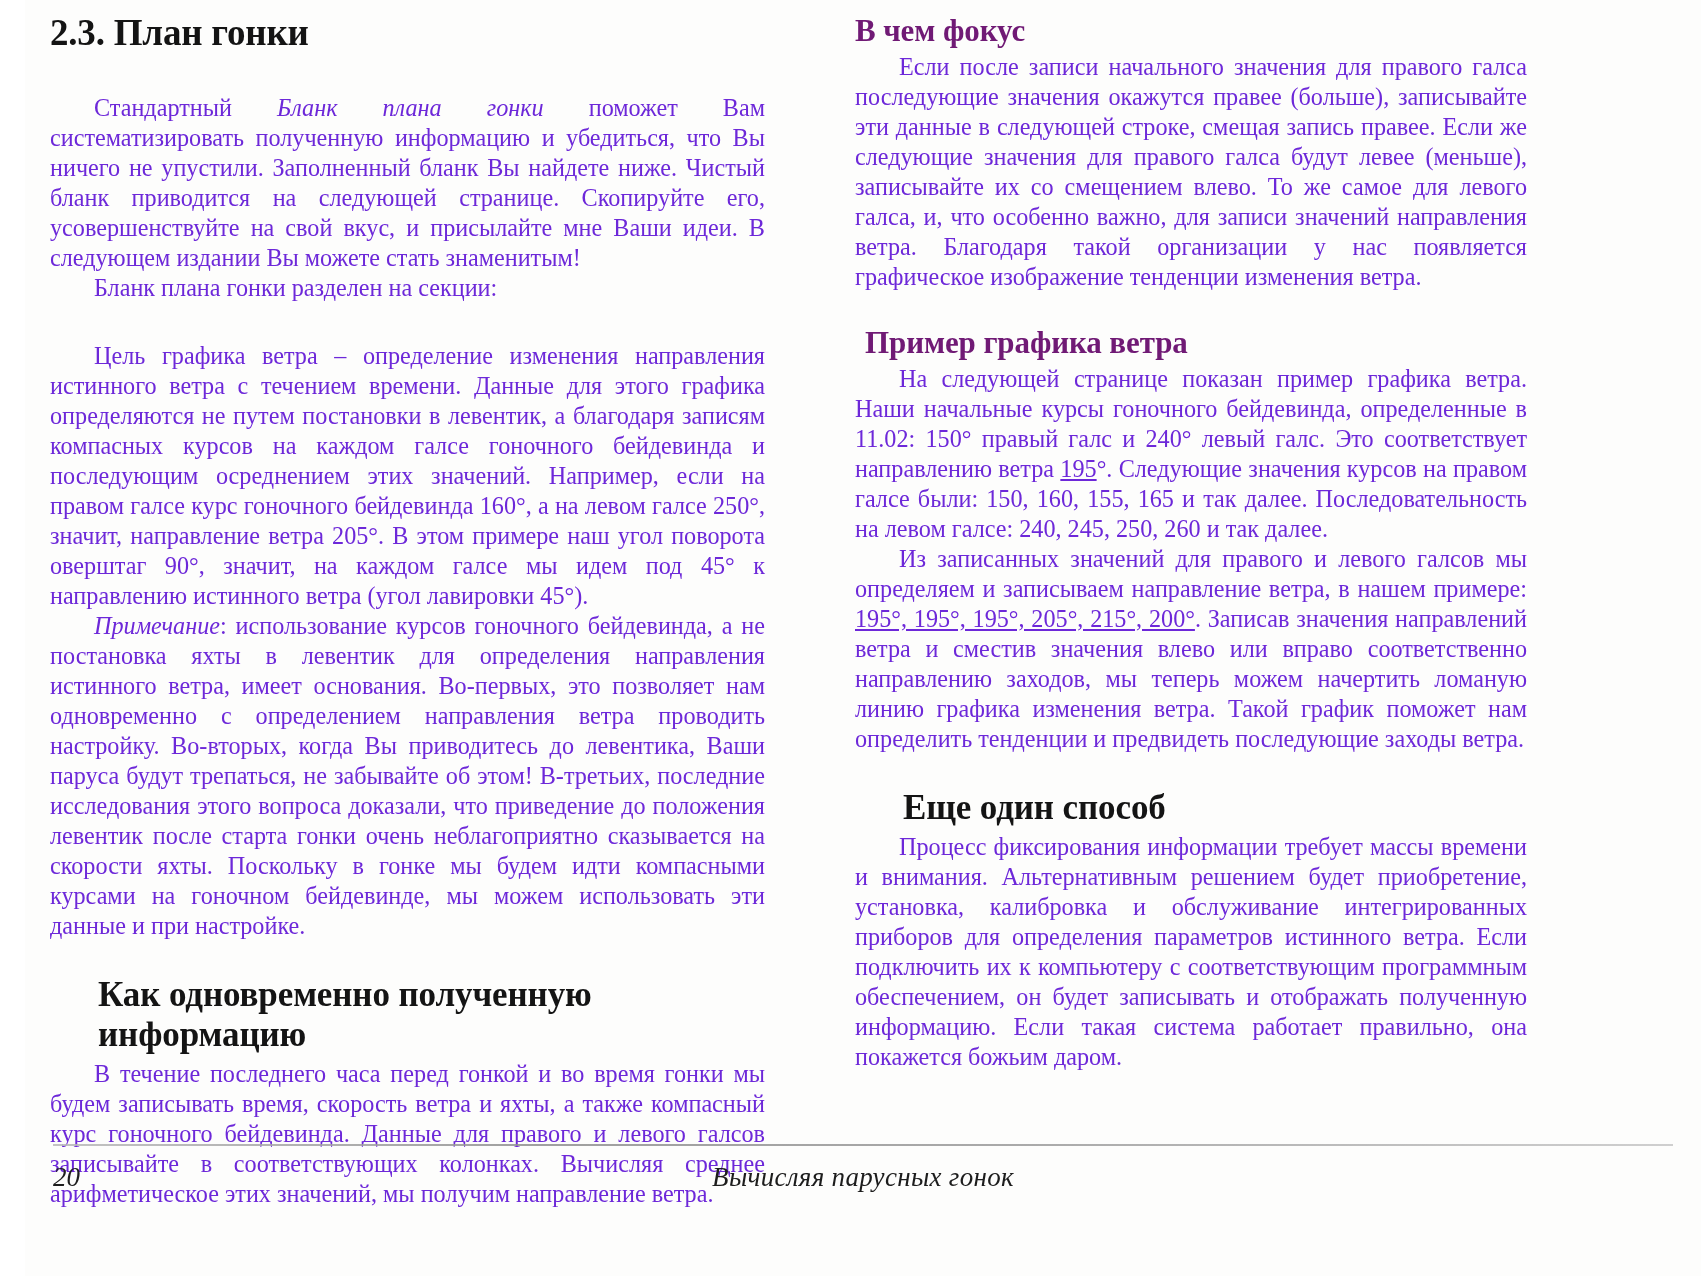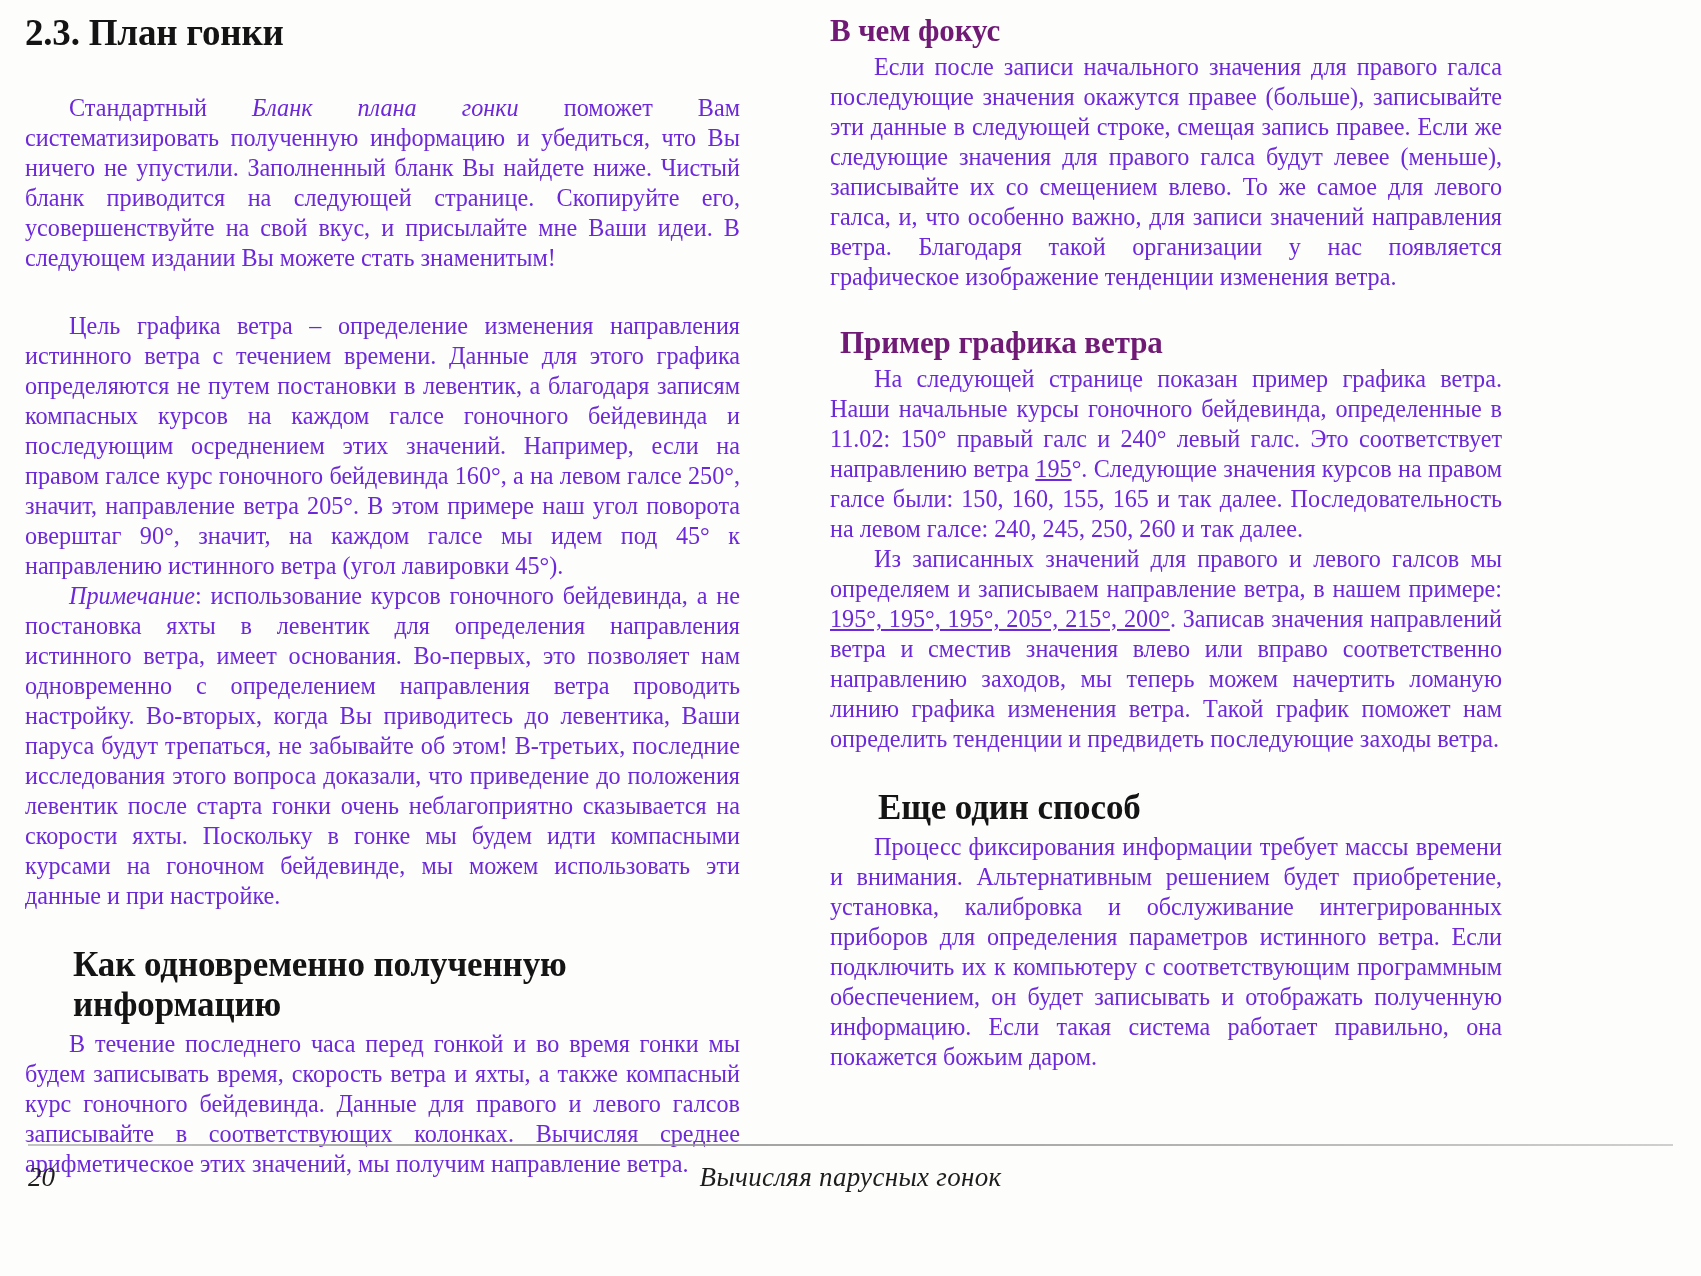--- a/index.html
+++ b/index.html
@@ -15,20 +15,21 @@
     font-family: "Liberation Serif", "DejaVu Serif", serif;
     color: #1b1b1b;
     overflow: hidden;
   }
 
   
   .page {
     position: absolute;
     inset: 0;
     background: #fdfdfc;
+    margin-left: 25px;
   }
 
   .columns {
     position: absolute;
     top: 14px;
     left: 0;
     right: 0;
     display: flex;
     gap: 0;
   }
@@ -139,20 +140,21 @@
   <div class="columns">
 
     <div class="col col-left">
 
       <h1 class="chapter-title">2.3. План гонки</h1>
 
       <div class="spacer-lg"></div>
 
       <p class="body-text"><span>Стандартный </span><em class="ital">Бланк плана гонки</em><span> поможет Вам систематизировать полученную информацию и убедиться, что Вы ничего не упустили. Заполненный бланк Вы найдете ниже. Чистый бланк приводится на следующей странице. Скопируйте его, усовершенствуйте на свой вкус, и присылайте мне Ваши идеи. В следующем издании Вы можете стать знаменитым!</span></p>
 
+      <p class="body-text"><span>Бланк плана гонки разделен на секции:</span></p>
 
       <div class="head-gap-top"></div>
 
 
       <div class="head-gap-bottom"></div>
 
       <p class="body-text"><span>Цель графика ветра – определение изменения направления истинного ветра с течением времени. Данные для этого графика определяются не путем постановки в левентик, а благодаря записям компасных курсов на каждом галсе гоночного бейдевинда и последующим осреднением этих значений. Например, если на правом галсе курс гоночного бейдевинда 160°, а на левом галсе 250°, значит, направление ветра 205°. В этом примере наш угол поворота оверштаг 90°, значит, на каждом галсе мы идем под 45° к направлению истинного ветра (угол лавировки 45°).</span></p>
 
       <p class="body-text"><em class="ital">Примечание</em><span>: использование курсов гоночного бейдевинда, а не постановка яхты в левентик для определения направления истинного ветра, имеет основания. Во-первых, это позволяет нам одновременно с определением направления ветра проводить настройку. Во-вторых, когда Вы приводитесь до левентика, Ваши паруса будут трепаться, не забывайте об этом! В-третьих, последние исследования этого вопроса доказали, что приведение до положения левентик после старта гонки очень неблагоприятно сказывается на скорости яхты. Поскольку в гонке мы будем идти компасными курсами на гоночном бейдевинде, мы можем использовать эти данные и при настройке.</span></p>
 

